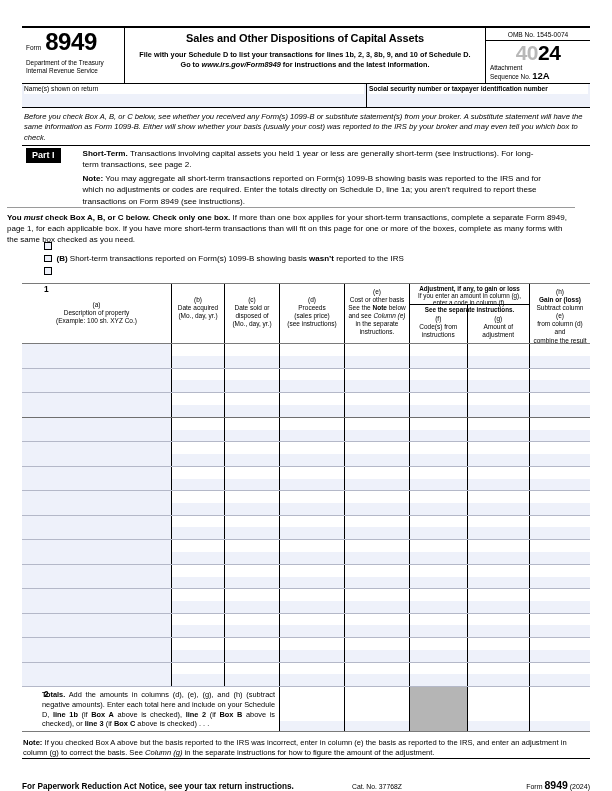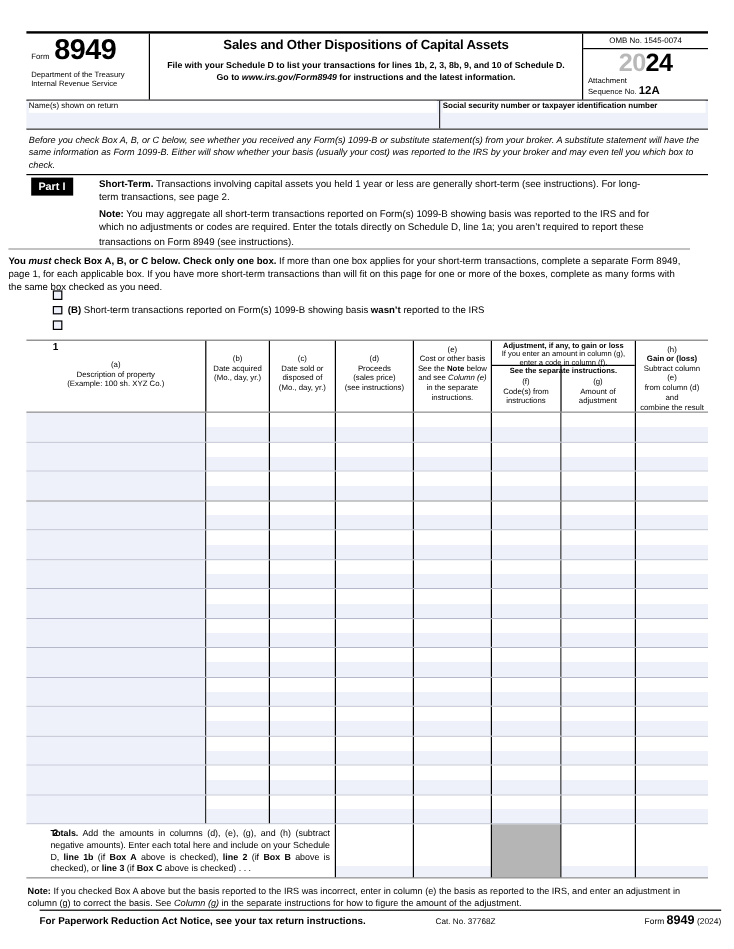--- a/index.html
+++ b/index.html
@@ -395,25 +395,25 @@
     top: 738px;
     width: 566px;
     font-size: 7.6px;
     line-height: 10.3px;
   }
   .footnote b { font-weight: bold; }
   .footnote .it { font-style: italic; }
 
   .footbar {
     position: absolute;
-    left: 33px;
+    left: 22px;
     top: 758px;
     width: 568px;
     border-top: 1.4px solid #000;
-    padding-top: 2px;
+    padding-top: 20px;
     display: flex;
     align-items: baseline;
   }
   .fb-left {
     font-size: 8.2px;
     font-weight: bold;
     width: 330px;
   }
   .fb-cat {
     font-size: 6.8px;
@@ -447,21 +447,21 @@
         <div>Internal Revenue Service</div>
       </div>
     </div>
     <div class="fh-mid">
       <div class="fh-title">Sales and Other Dispositions of Capital Assets</div>
       <div class="fh-sub1">File with your Schedule D to list your transactions for lines 1b, 2, 3, 8b, 9, and 10 of Schedule D.</div>
       <div class="fh-sub2"><span>Go to </span><span class="ital">www.irs.gov/Form8949</span><span> for instructions and the latest information.</span></div>
     </div>
     <div class="fh-right">
       <div class="fh-omb">OMB No. 1545-0074</div>
-      <div class="fh-year"><span class="ghost">20</span><span>24</span></div>
+      <div class="fh-year"><span class="ghost">40</span><span>24</span></div>
       <div class="fh-attach">
         <div>Attachment</div>
         <div><span>Sequence No.</span> <span class="seqno">12A</span></div>
       </div>
     </div>
   </div>
 
   <div class="name-row">
     <div class="name-left">
       <div class="name-cap">Name(s) shown on return</div>

